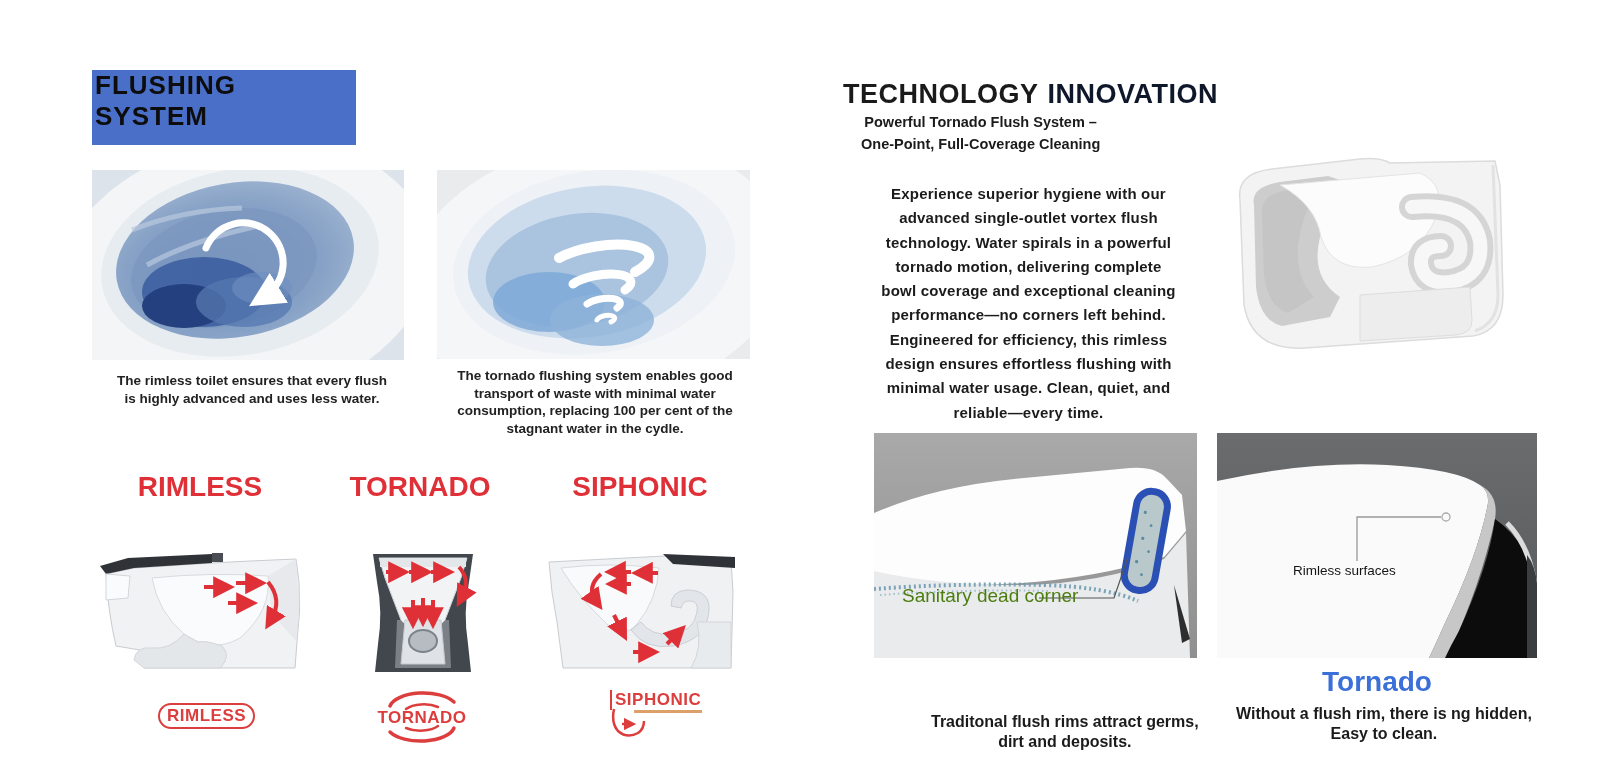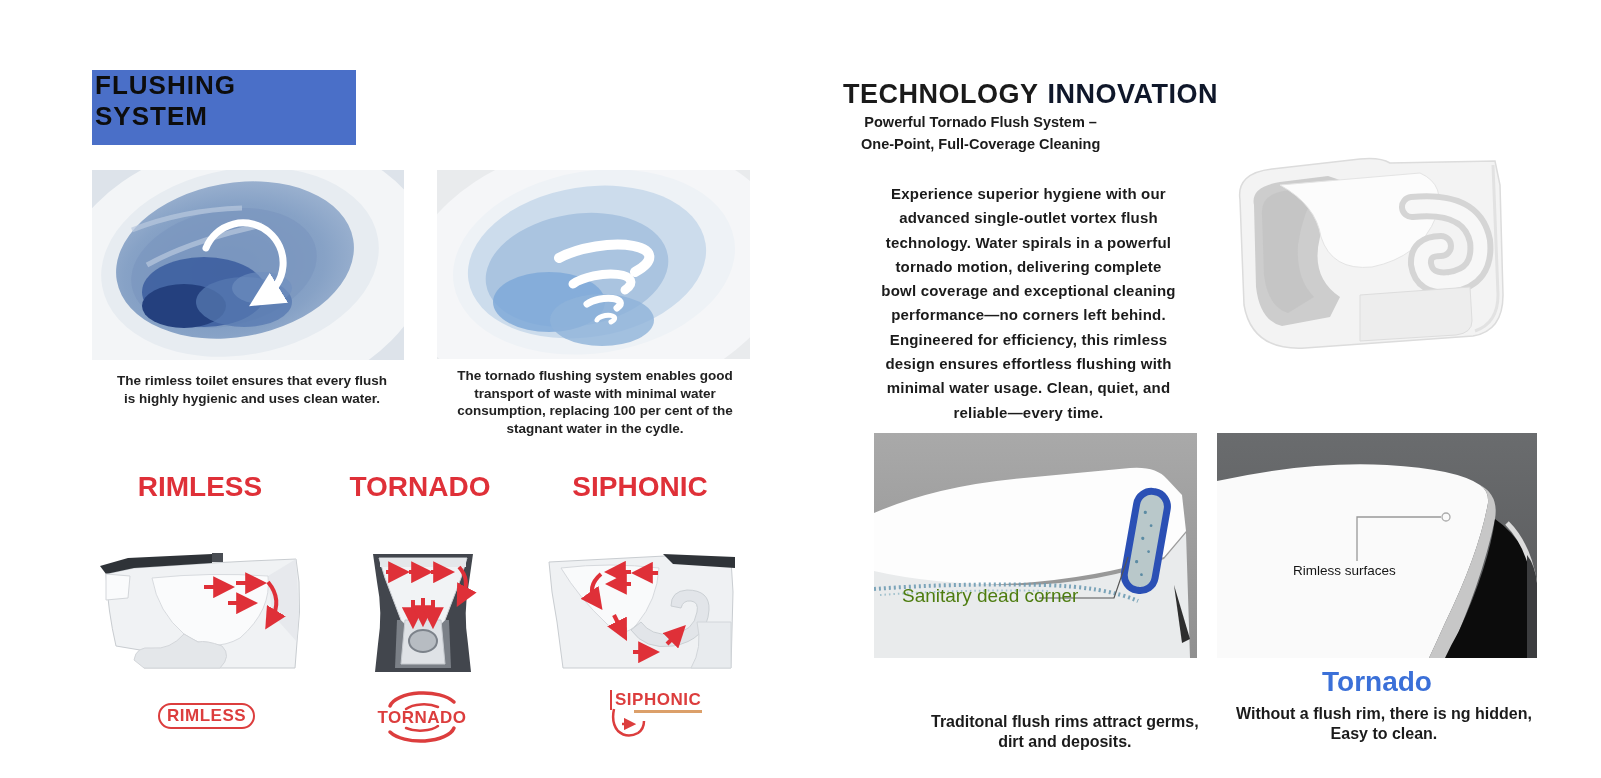--- a/index.html
+++ b/index.html
@@ -113,21 +113,21 @@
       <g stroke="#ffffff" fill="none" stroke-linecap="round">
         <path d="M122,88 A46,16 -10 1 1 198,102" stroke-width="10"></path>
         <path d="M136,114 A30,11 -10 1 1 188,120" stroke-width="9"></path>
         <path d="M150,134 A18,7 -10 1 1 180,138" stroke-width="7"></path>
         <path d="M160,150 A9,4 -10 1 1 174,152" stroke-width="5"></path>
       </g>
     </svg>
   </div>
 
   <div class="abs cap cap1 preline">The rimless toilet ensures that every flush
-is highly hygienic and uses clean water.</div>
+is highly advanced and uses less water.</div>
   <div class="abs cap cap2 preline">The tornado flushing system enables good
 transport of waste with minimal water
 consumption, replacing 100 per cent of the
 stagnant water in the cydle.</div>
 
   <div class="abs sys-head r">RIMLESS</div>
   <div class="abs sys-head t">TORNADO</div>
   <div class="abs sys-head s">SIPHONIC</div>
 
   <div class="abs diag1">

